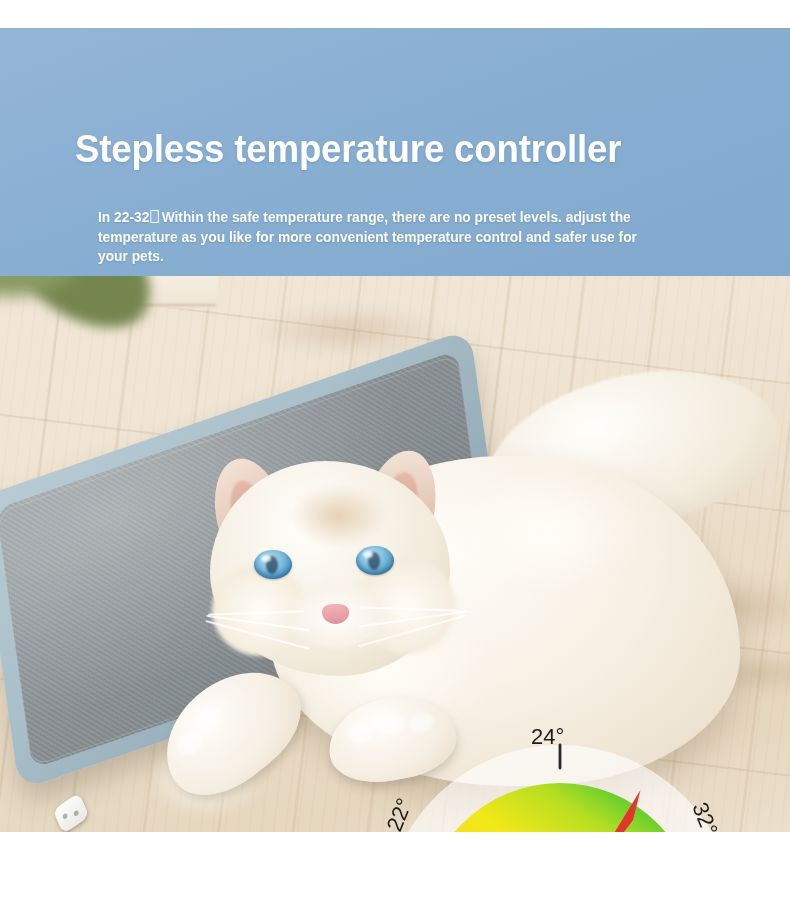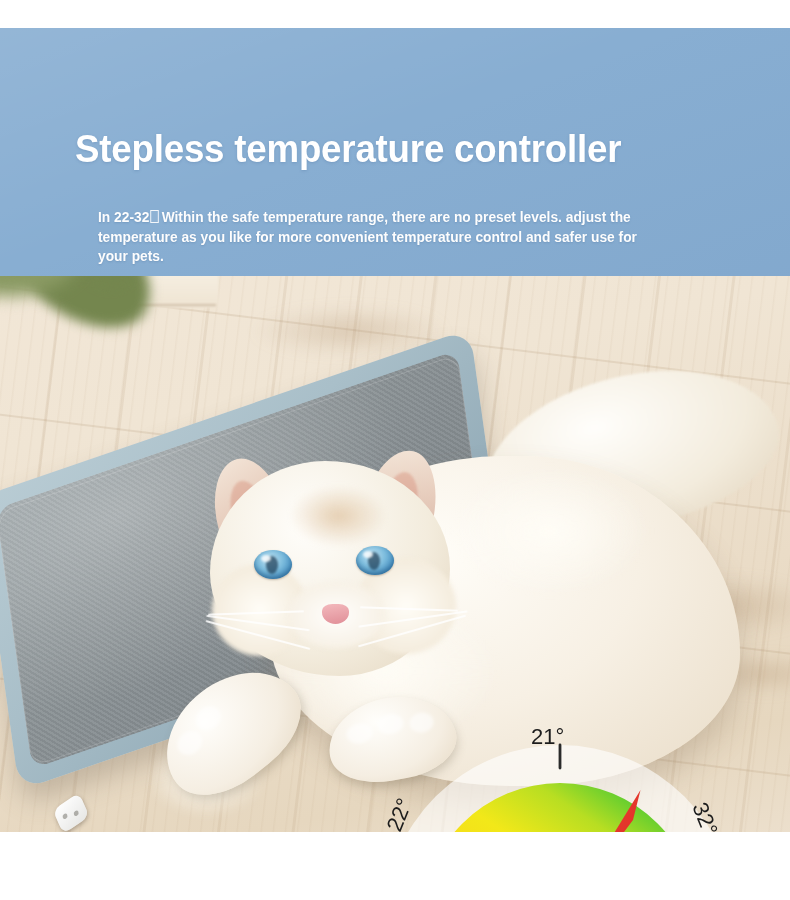--- a/index.html
+++ b/index.html
@@ -286,21 +286,21 @@
 
         <path d="M 37 205 A 138 138 0 0 1 313 205 L 257 205 A 82 82 0 0 0 93 205 Z" fill="url(#arcGrad)"></path>
 
         <circle cx="175" cy="205" r="58" fill="url(#hubRing)"></circle>
         <circle cx="175" cy="205" r="27" fill="#ffffff"></circle>
         <path d="M 166 212 a 10 10 0 1 0 16 6 a 7 7 0 1 1 -12 -4 Z" fill="#e23a33"></path>
 
         <path d="M 168.5 210 L 179.5 198 L 255.5 74 L 248.0 104 Z" fill="url(#needleGrad)"></path>
       </svg>
 
-      <div class="lbl lbl-27">21°</div>
+      <div class="lbl lbl-27">24°</div>
       <div class="lbl lbl-22">22°</div>
       <div class="lbl lbl-32">32°</div>
     </div>
 
   </div>
 
   <div class="bottom-strip"></div>
 </div>
 
 </body></html>

